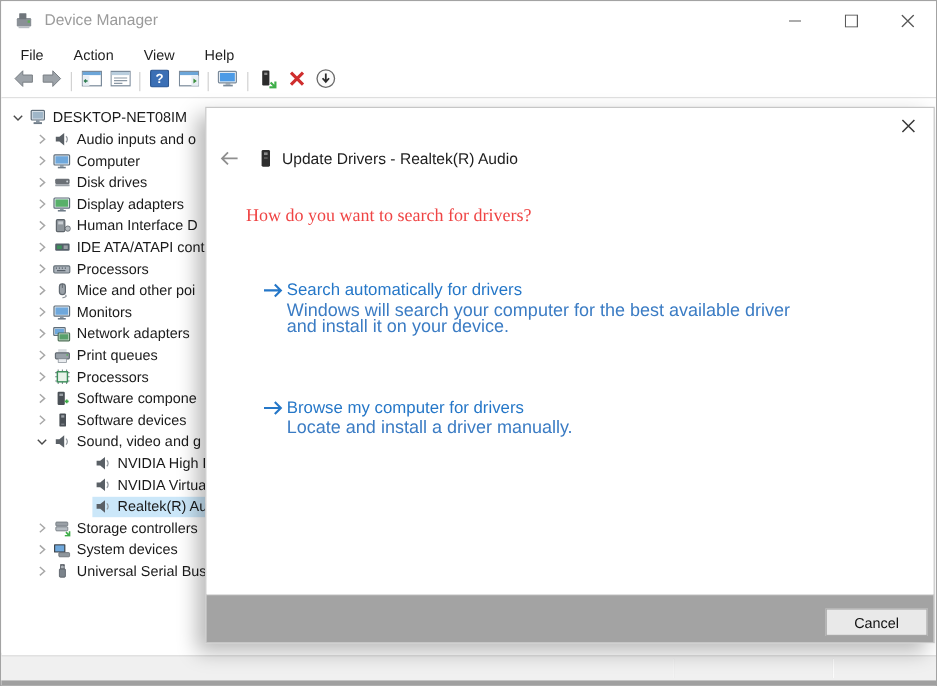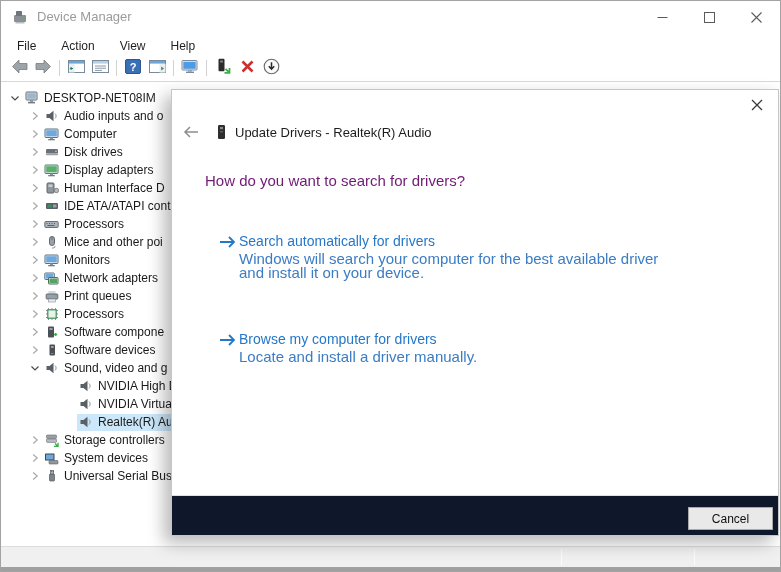--- a/index.html
+++ b/index.html
@@ -42,21 +42,21 @@
   .dlg-back { width:22px; display:flex; align-items:center; }
   .dlg-devicon { margin:0 8px 0 12px; display:flex; }
   .dlg-title { font-size:13px; color:#1d1d1d; }
   .dlg-heading { position:absolute; top:82px; left:33px; font-size:15px; }
   .opt { position:absolute; left:46px; display:flex; align-items:flex-start; }
   .opt-1 { top:143px; } .opt-2 { top:241px; }
   .opt-arrow { width:21px; margin-top:2px; flex:none; }
   .opt-text { }
   .opt-label { font-size:14px; }
   .opt-desc { font-size:15px; line-height:13.5px; max-width:432px; margin-top:3px; }
-  .dlg-footer { position:absolute; left:0; right:0; bottom:0; height:40px; background:#0f172a;
+  .dlg-footer { position:absolute; left:0; right:0; bottom:0; height:40px; background:#a3a3a3;
                 border-top:1px solid #e0e0e0; }
   .btn-cancel { position:absolute; right:5px; top:11px; width:85px; height:23px;
                 background:#e9e9e9; border:1px solid #a8a8a8; font-size:12px; color:#111;
                 font-family:"Liberation Sans", sans-serif; }
   
   .statusbar { position:absolute; top:545px; left:0; right:0; height:21px; background:#f0f0f0;
                border-top:1px solid #dcdcdc; }
   .sb-sep { position:absolute; top:2px; bottom:2px; width:1px; background:#d2d2d2; border-right:1px solid #fbfbfb; }
   .sb-sep1 { left:560px; } .sb-sep2 { left:693px; }
   .bottom-strip { position:absolute; top:566px; left:0; right:0; height:6px; background:#a0a0a0; }
@@ -572,21 +572,21 @@
       <span class="dlg-devicon">
         <svg width="11" height="16" viewBox="0 0 11 16">
             <rect x="2" y="1" width="7" height="14" rx="1.2" fill="#2e2e2e"></rect>
             <rect x="4" y="3" width="3" height="2.2" fill="#8a8a8a"></rect>
             <rect x="4" y="7" width="3" height="1.4" fill="#5e5e5e"></rect>
           </svg>
       </span>
       <span class="dlg-title">Update Drivers - Realtek(R) Audio</span>
     </div>
 
-    <div class="dlg-heading" style="color: #701a75;">How do you want to search for drivers?</div>
+    <div class="dlg-heading" style="color: #ef4444; font-family: Liberation Serif, serif;">How do you want to search for drivers?</div>
 
     <div class="opt opt-1">
       <span class="opt-arrow">
         <svg width="20" height="14" viewBox="0 0 20 14">
             <path d="M2 7 H16 M11 2 L16 7 L11 12" stroke="#2577c8" stroke-width="1.8" fill="none"></path>
           </svg>
       </span>
       <span class="opt-text">
         <div class="opt-label" style="color: rgb(37, 119, 200);">Search automatically for drivers</div>
         <div class="opt-desc" style="color: rgb(59, 124, 196);">Windows will search your computer for the best available driver and install it on your device.</div>

